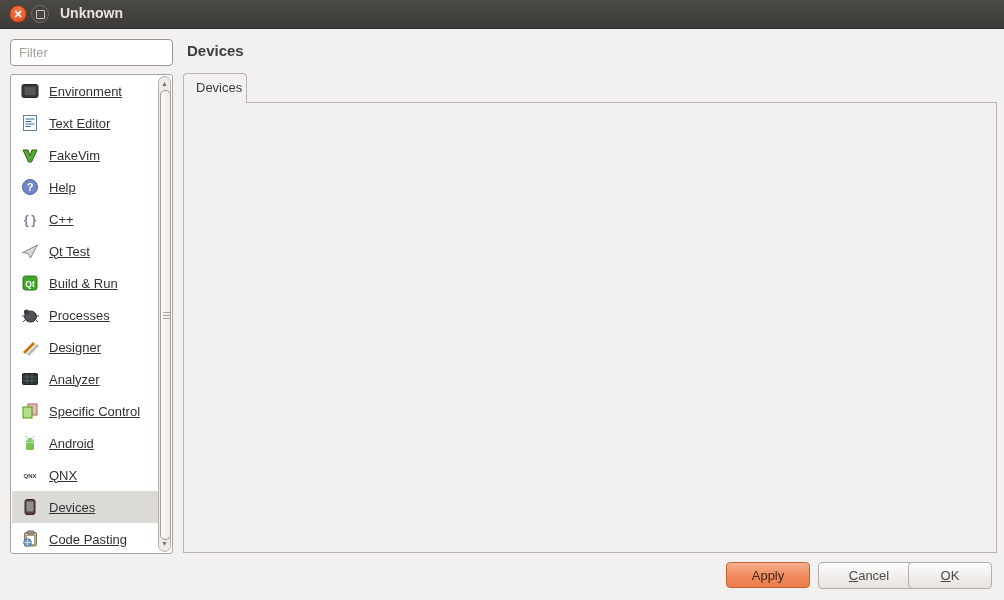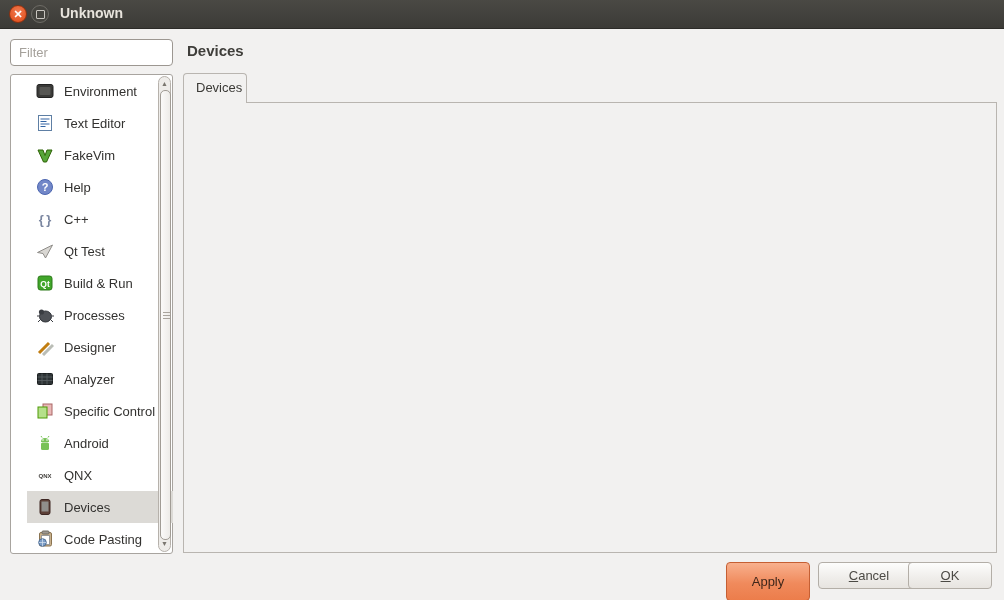--- a/index.html
+++ b/index.html
@@ -16,22 +16,22 @@
   .tb-max::after{content:"";position:absolute;left:4px;top:4px;width:7px;height:7px;border:1px solid #c8c5bf;border-radius:1px;}
   .tb-title{position:absolute;left:60px;top:0;line-height:27px;color:#e8e4dd;font-weight:bold;font-size:14px;}
 
   
   .filter{position:absolute;left:10px;top:39px;width:163px;height:27px;box-sizing:border-box;
     border:1px solid #9c9791;border-radius:4px;padding:0 8px;font-size:13px;background:#fff;color:#2e2d2b;
     font-family:"Liberation Sans",sans-serif;}
   .filter::placeholder{color:#a5a19b;}
   .cat-list{position:absolute;left:10px;top:74px;width:163px;height:480px;box-sizing:border-box;
     background:#fff;border:1px solid #a8a49f;border-radius:3px;}
-  .item{position:absolute;left:16px;width:146px;height:32px;display:flex;align-items:center;
-    padding-left:8px;box-sizing:border-box;font-size:13px;color:#333230;cursor:default;}
+  .item{position:absolute;left:1px;width:146px;height:32px;display:flex;align-items:center;
+    padding-left:8px;box-sizing:border-box;font-size:13px;color:#333230;cursor:default;text-decoration:underline;}
   .item.sel{background:#DCDAD6;}
   .ic{width:20px;height:18px;margin-right:9px;display:inline-flex;align-items:center;justify-content:center;flex:none;}
 
   
   .sbar{position:absolute;width:13px;background:#eeece9;border:1px solid #b6b1ab;border-radius:7px;box-sizing:border-box;}
   .sb-arrow{position:absolute;left:0;width:100%;height:12px;text-align:center;font-size:7px;color:#7a766f;line-height:12px;}
   .sb-up{top:1px;}
   .sb-down{bottom:1px;}
   .sb-thumb{position:absolute;left:1px;width:9px;background:linear-gradient(90deg,#FBFAF9,#EDEBE8);
     border:1px solid #a19c95;border-radius:5px;}
@@ -344,17 +344,17 @@
   </div>
 
   <button class="btn" style="left:786px;top:113px;width:195px;"><span class="mn">Add...</span></button>
   <button class="btn" style="left:786px;top:146px;width:195px;"><span class="mn">Remove</span></button>
   <button class="btn dis" style="left:786px;top:179px;width:195px;">Set As Default</button>
   <div class="sep"></div>
   <button class="btn" style="left:786px;top:220px;width:195px;">Test</button>
   <button class="btn" style="left:786px;top:253px;width:195px;">Show Running Processes...</button>
   <button class="btn" style="left:786px;top:286px;width:195px;">Deploy Public Key...</button>
 
-  <button class="btn apply" style="left:726px;top:562px;width:84px;height:39px;">Apply</button>
+  <button class="btn apply" style="left:726px;top:562px;width:84px;height:26px;">Apply</button>
   <button class="btn" style="left:818px;top:562px;width:102px;height:27px;"><span class="mn">Cancel</span></button>
   <button class="btn" style="left:908px;top:562px;width:84px;height:27px;"><span class="mn">OK</span></button>
 
 </div>
 
 </body></html>

